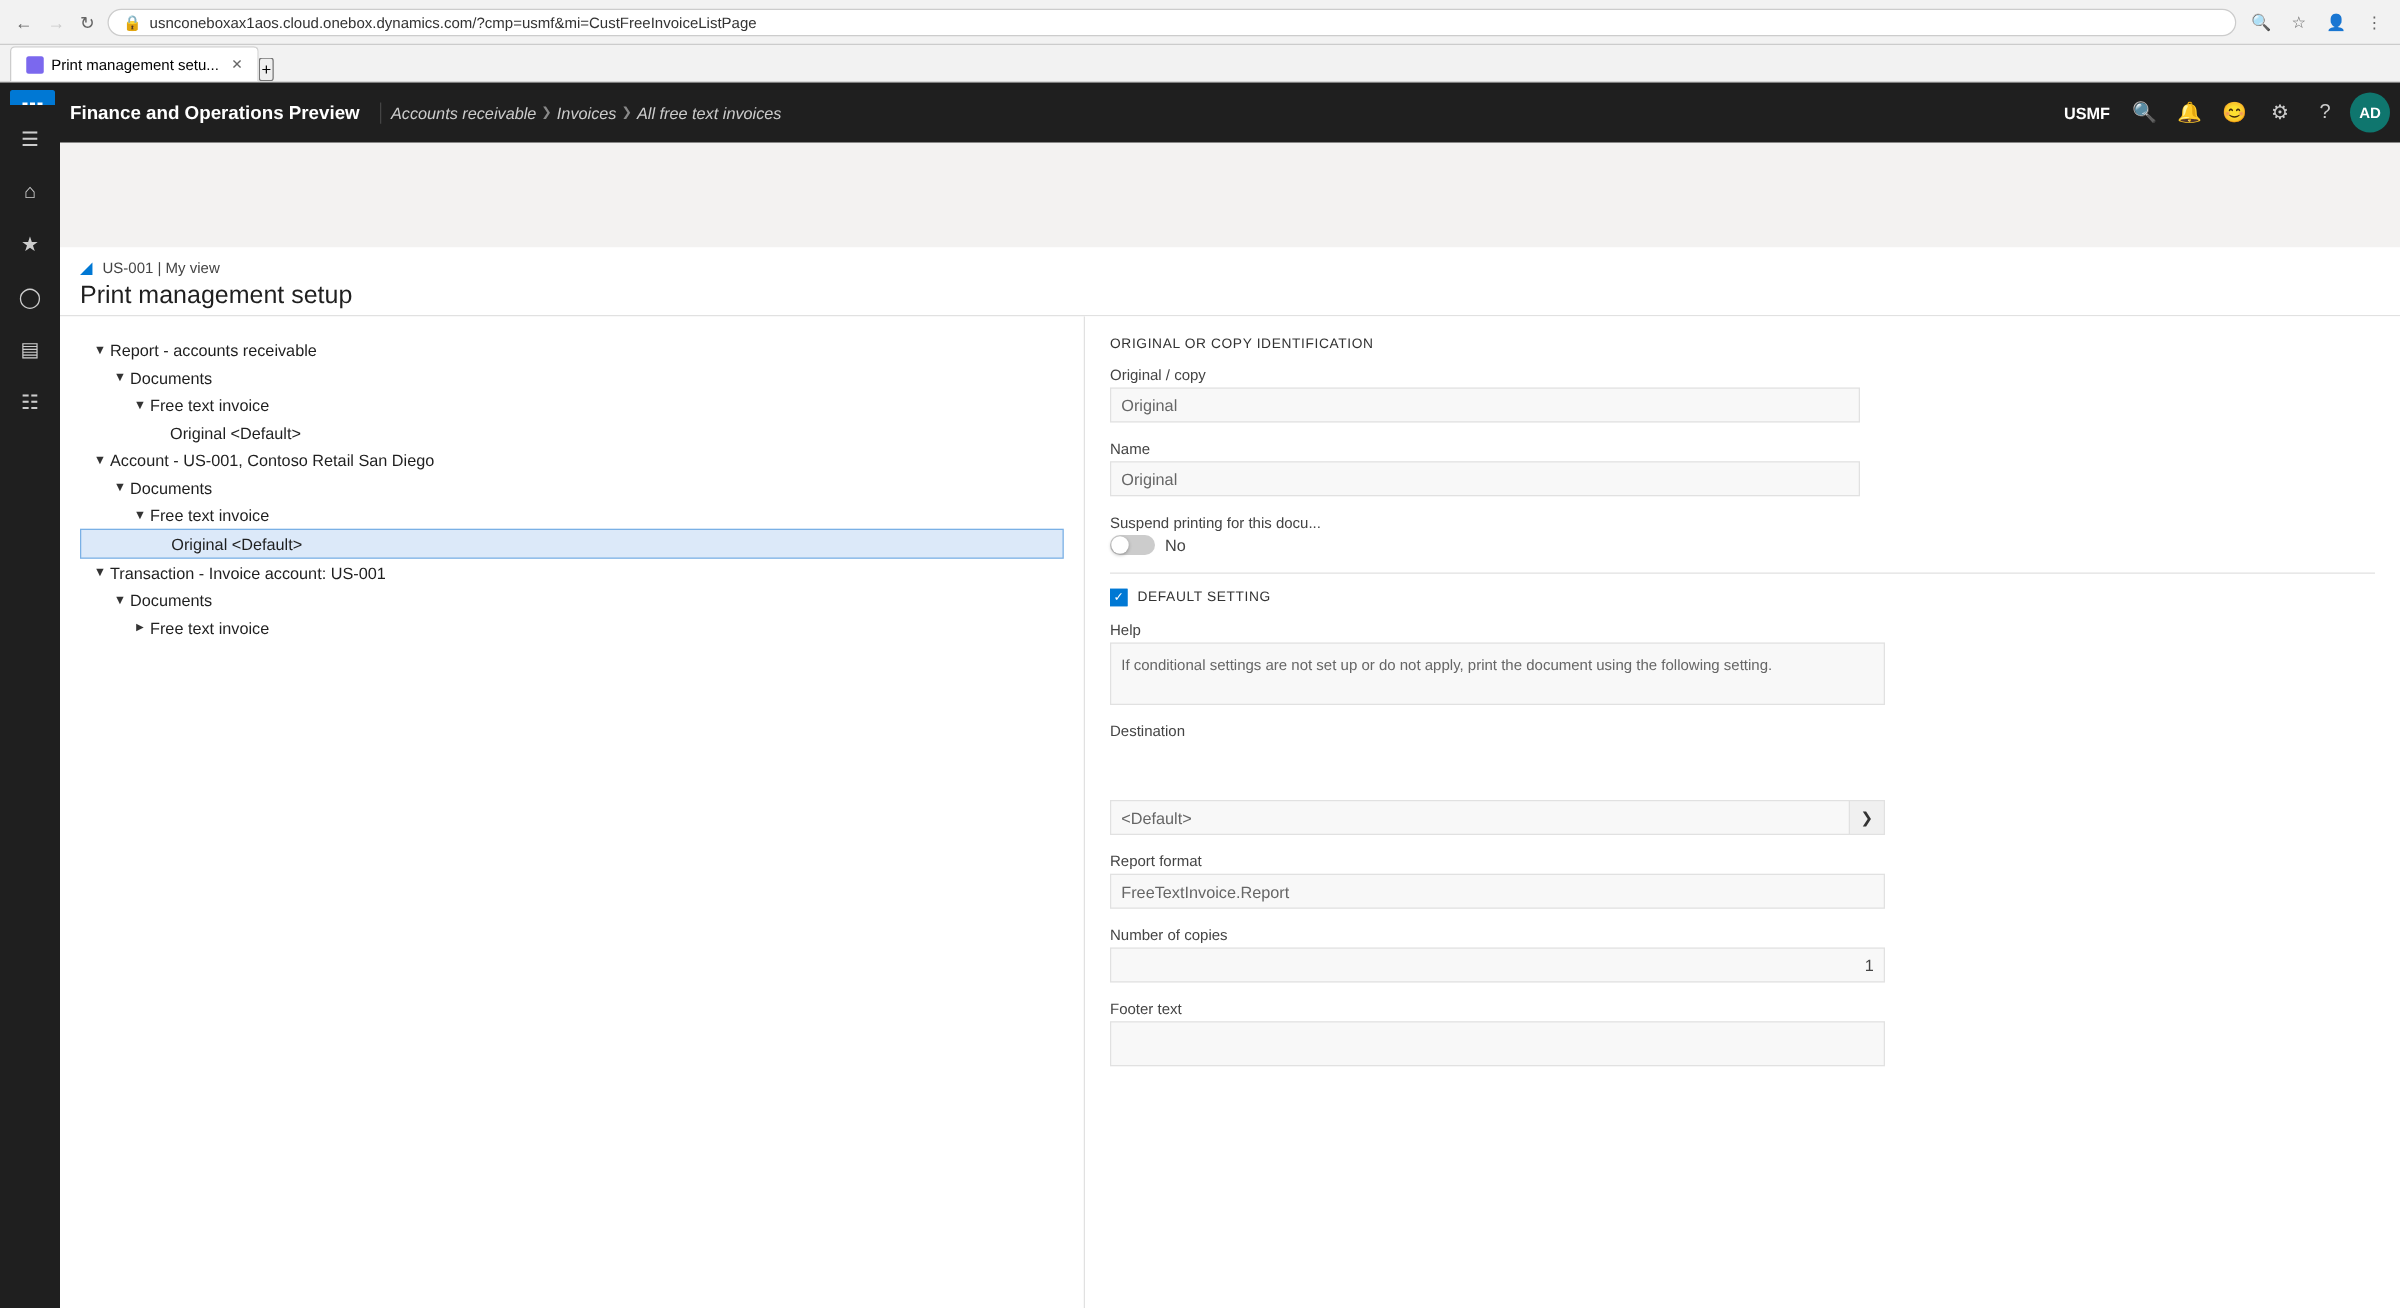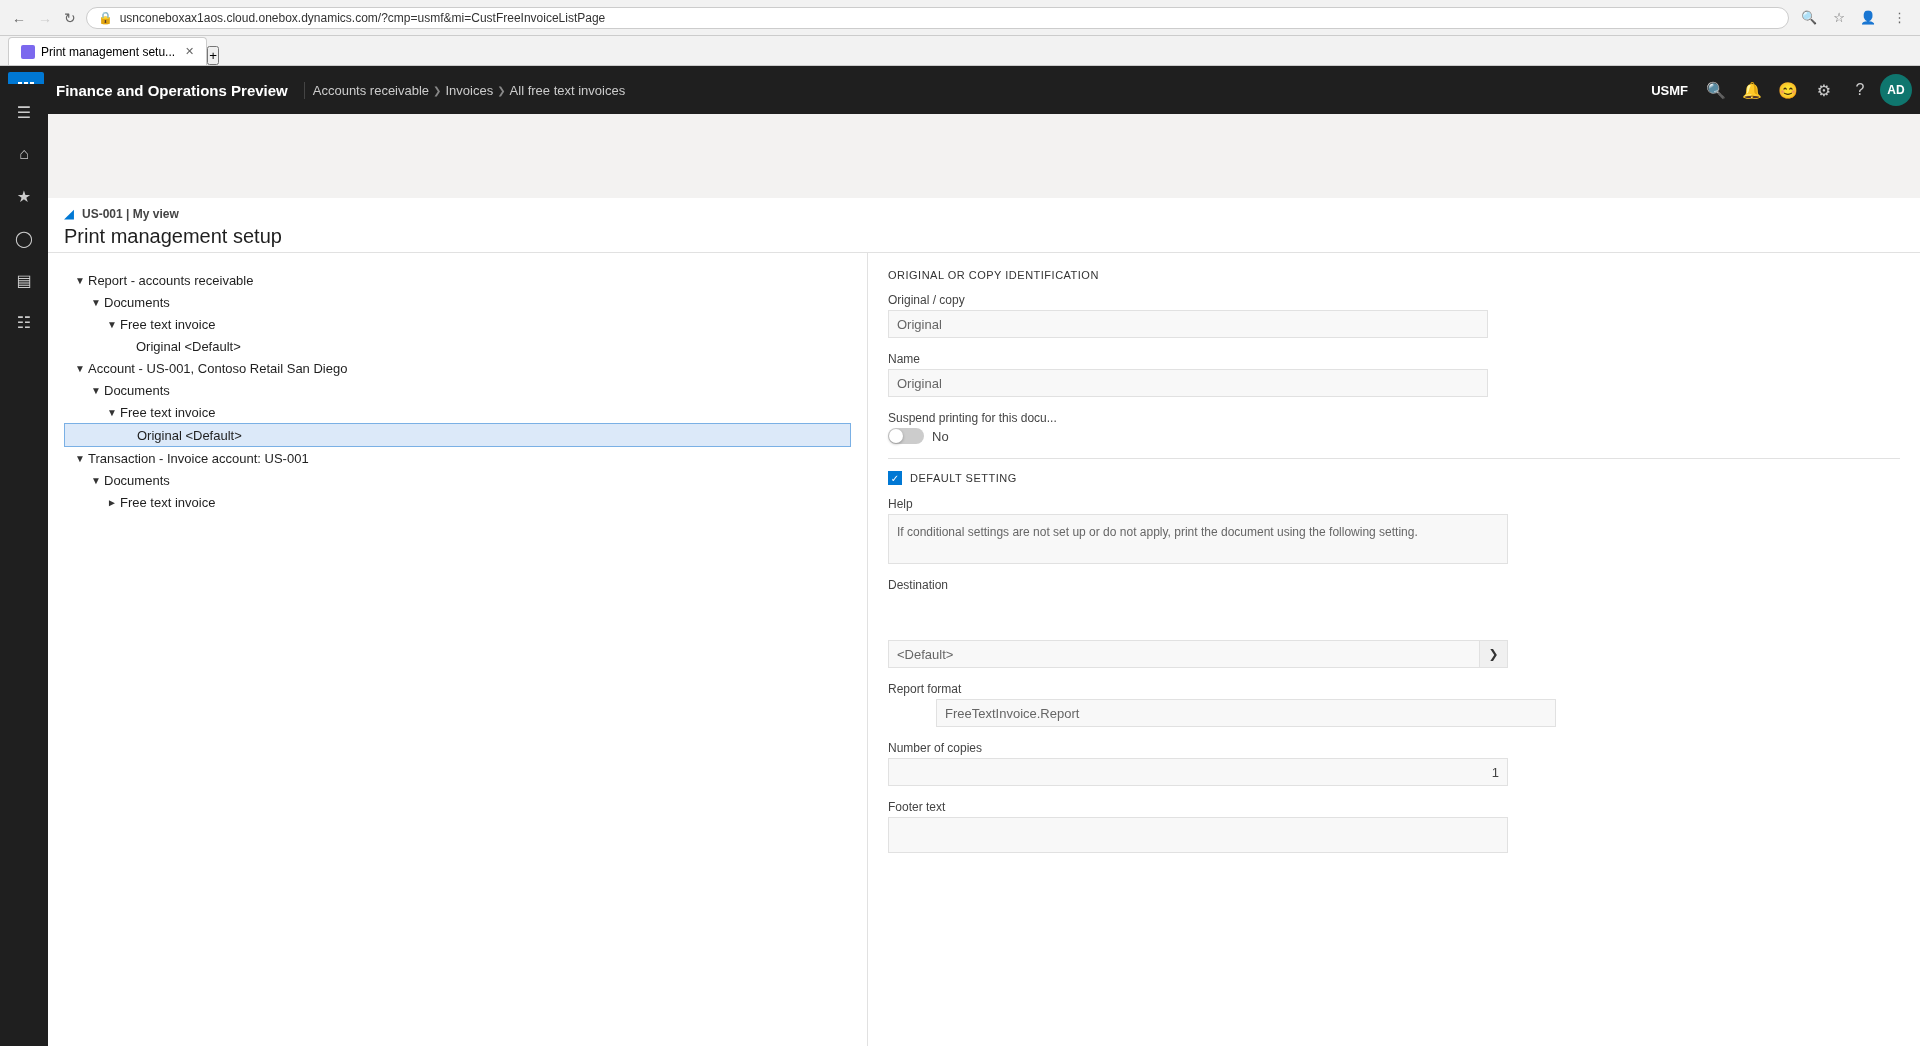--- a/index.html
+++ b/index.html
@@ -75,21 +75,21 @@
     }
     .nav-breadcrumb {
       display: flex;
       align-items: center;
       color: #ccc;
       font-size: 13px;
       flex: 1;
       gap: 4px;
     }
     .nav-breadcrumb .sep { color: #888; font-size: 10px; }
-    .nav-breadcrumb a { color: #ccc; text-decoration: none; }
+    .nav-breadcrumb a { color: #ccc; text-decoration: none; font-style: italic; }
     .nav-right {
       display: flex; align-items: center; gap: 4px; color: white;
     }
     .nav-company { font-size: 13px; font-weight: 600; margin-right: 8px; }
     .nav-icon-btn { 
       background: none; border: none; color: #ccc; 
       font-size: 16px; cursor: pointer; padding: 4px 6px;
       display: flex; align-items: center; justify-content: center;
       width: 32px; height: 32px; border-radius: 2px;
     }
@@ -353,21 +353,21 @@
     <button class="sidebar-btn">
       <span>☷</span>
     </button>
   </div>
 
   <div class="main-content" style="margin-left:48px; width: calc(100% - 48px); display:flex; flex-direction:column;">
 
     <div class="page-header">
       <div class="page-breadcrumb-row">
         <span class="filter-icon">◢</span>
-        <span style="font-size:12px; color:#444; cursor:pointer;font-weight:bold;">US-001  |  My view</span>
+        <span style="font-size:12px; color:#444; cursor:pointer;">US-001  |  My view</span>
       </div>
       <h1 class="page-title">Print management setup</h1>
     </div>
 
     <div class="content-area">
 
       <div class="tree-panel" style="width:820px;">
 
         <div class="tree-item tree-indent-1">
           <span class="tree-toggle">▼</span>
@@ -476,21 +476,21 @@
             <div class="destination-row" style="max-width:620px;">
               <div class="destination-value">
                 <span>&lt;Default&gt;</span>
               </div>
               <button class="destination-btn">❯</button>
             </div>
           </div>
 
           <div class="field-group">
             <div class="field-label">Report format</div>
-            <div class="field-value" style="width:100%; max-width:620px;margin-left:48px;">
+            <div class="field-value" style="width:100%; max-width:620px;">
               <span>FreeTextInvoice.Report</span>
             </div>
           </div>
 
           <div class="field-group">
             <div class="field-label">Number of copies</div>
             <div class="number-field" style="max-width:620px;">
               <span>1</span>
             </div>
           </div>

